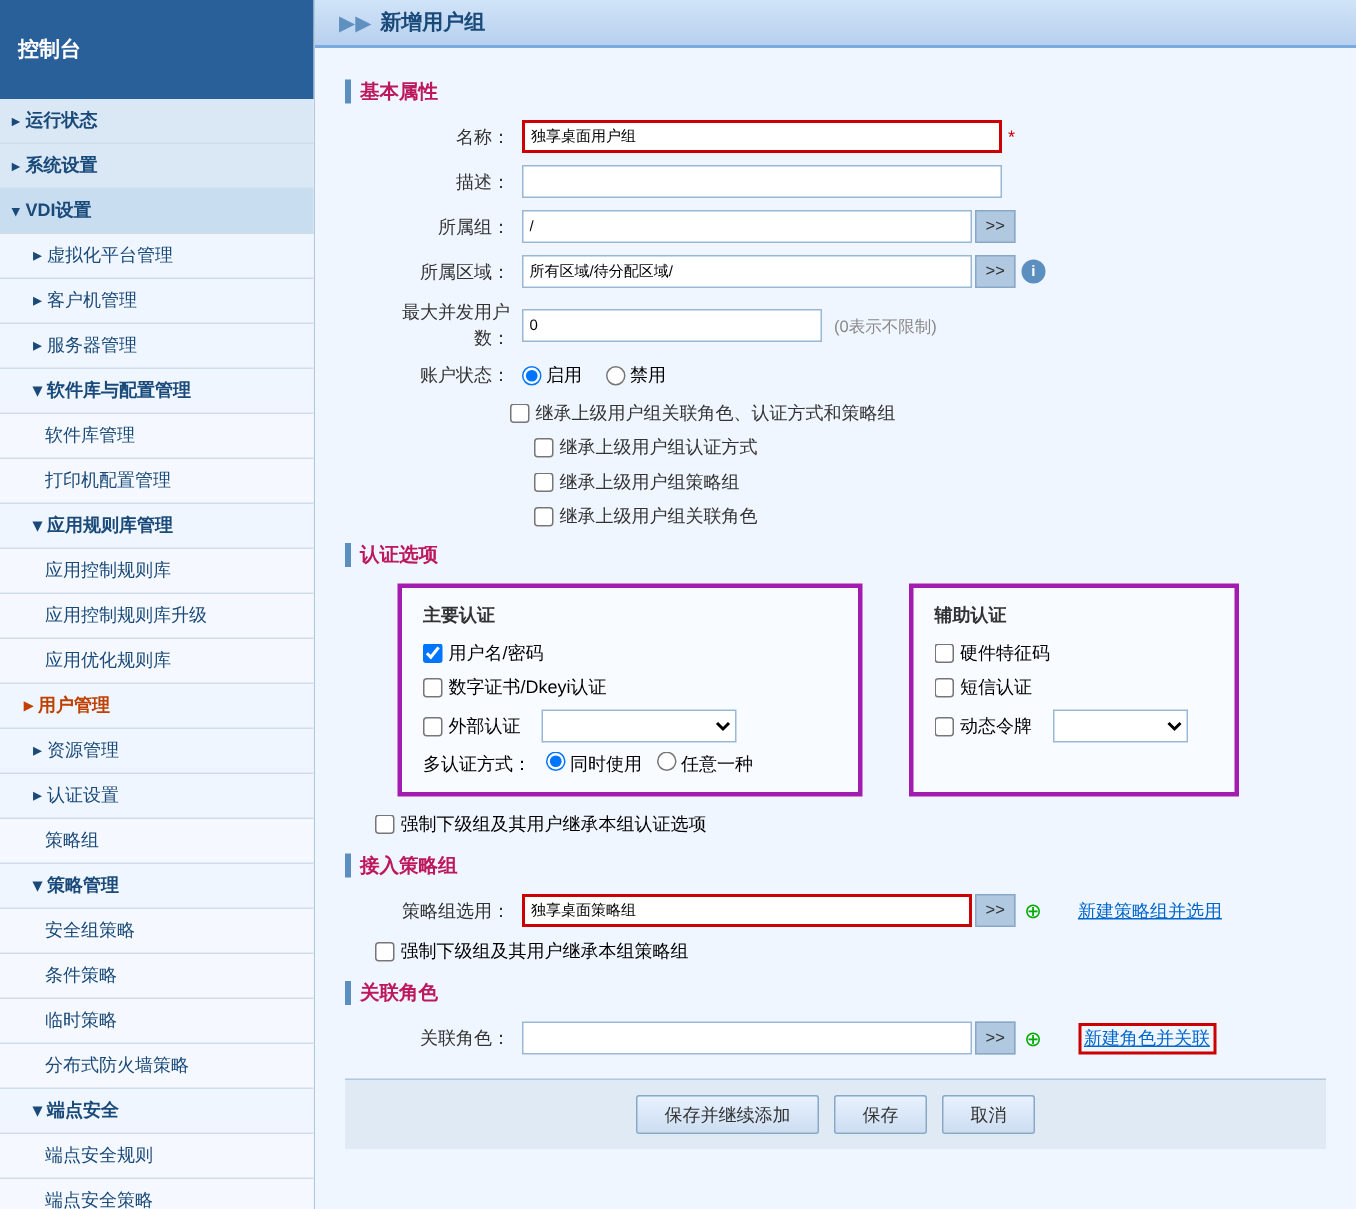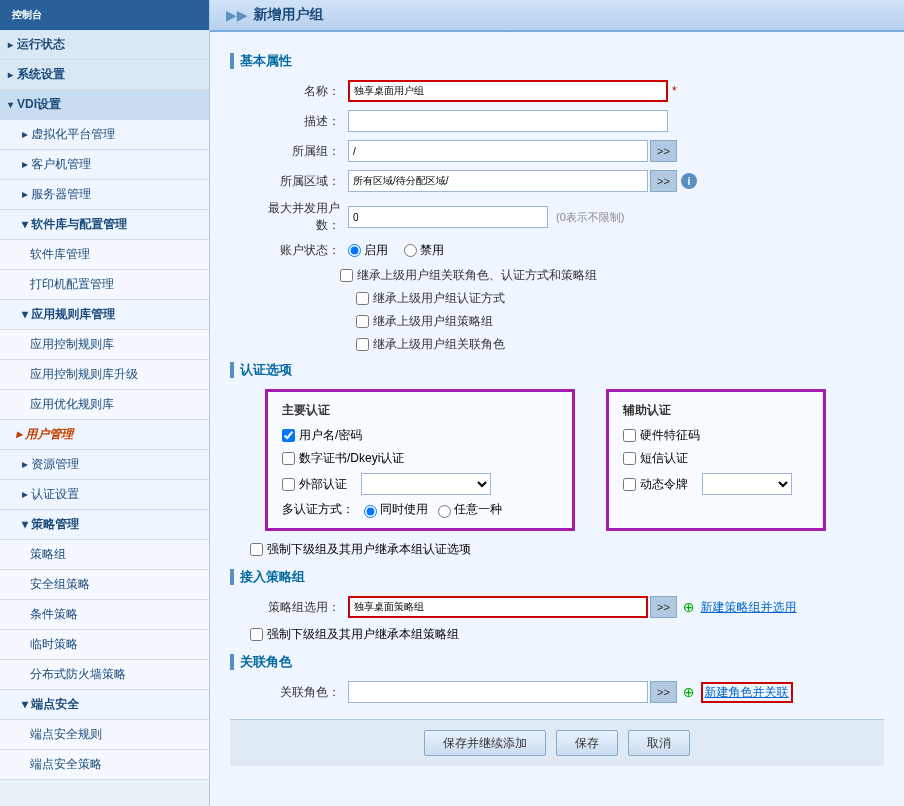--- a/index.html
+++ b/index.html
@@ -1,38 +1,38 @@
 <!DOCTYPE html>
 <html><head>
   <meta charset="utf-8">
   <style>
     * { box-sizing: border-box; margin: 0; padding: 0; }
     body { font-family: SimSun, "宋体", Arial, sans-serif; font-size: 12px; background: #d6e4f7; display: flex; height: 806px; overflow: hidden; }
 
     
     .sidebar { width: 210px; background: #e8f0f8; border-right: 1px solid #b0c8e0; height: 100%; overflow-y: auto; flex-shrink: 0; }
-    .sidebar-title { background: #2a6099; color: #fff; padding: 8px 12px; font-size: 10px; font-weight: bold; }
+    .sidebar-title { background: #2a6099; color: #fff; padding: 24px 12px; font-size: 14px; font-weight: bold; }
     .sidebar-item { padding: 6px 12px 6px 16px; color: #1a4a7a; cursor: pointer; border-bottom: 1px solid #d0dcea; }
     .sidebar-item.group { font-weight: bold; background: #dae8f5; padding-left: 8px; display: flex; align-items: center; gap: 4px; }
     .sidebar-item.group .arrow { font-size: 10px; }
     .sidebar-item.sub { padding-left: 22px; background: #f0f6ff; }
     .sidebar-item.sub2 { padding-left: 30px; background: #f5f9ff; }
-    .sidebar-item.active { color: #c04000; font-weight: bold; background: #f0f6ff; font-style: italic; }
+    .sidebar-item.active { color: #c04000; font-weight: bold; background: #f0f6ff; }
 
     
     .main { flex: 1; background: #f0f6ff; overflow-y: auto; }
     .main-header { background: linear-gradient(to bottom, #d0e4f8, #b8d0ee); padding: 6px 16px; display: flex; align-items: center; border-bottom: 2px solid #7aabe0; }
     .main-header-icon { color: #6090c0; margin-right: 6px; font-size: 14px; }
     .main-header-title { font-size: 14px; color: #1a4a7a; font-weight: bold; }
 
     .content { padding: 12px 20px; }
 
     .section-title { display: flex; align-items: center; margin-bottom: 10px; margin-top: 8px; }
     .section-title-bar { width: 4px; height: 16px; background: #5a8fc0; margin-right: 6px; }
-    .section-title-text { font-size: 13px; font-weight: bold; color: #0369a1; }
+    .section-title-text { font-size: 13px; font-weight: bold; color: #be185d; }
 
     .form-row { display: flex; align-items: center; margin-bottom: 8px; padding-left: 20px; }
     .form-label { width: 90px; text-align: right; color: #333; margin-right: 8px; flex-shrink: 0; }
     .form-input { border: 1px solid #99b8d8; padding: 2px 4px; height: 22px; font-size: 10px; background: #fff; }
     .form-input.short { width: 200px; }
     .form-input.medium { width: 300px; }
     .form-input.long { width: 320px; }
     .input-highlighted { border: 2px solid #cc0000 !important; }
 
     .input-with-btn { display: flex; align-items: center; }
@@ -50,28 +50,28 @@
     
     .auth-container { display: flex; gap: 16px; margin-left: 20px; margin-bottom: 10px; }
     .auth-box { border: 3px solid #a21caf; background: #f8fbff; padding: 10px 14px; margin-left: 15px; }
     .auth-box-title { font-weight: bold; color: #333; margin-bottom: 8px; font-size: 12px; }
     .auth-box .auth-row { display: flex; align-items: center; margin-bottom: 6px; gap: 6px; }
     .auth-box .auth-row label { display: flex; align-items: center; gap: 4px; cursor: pointer; }
 
     .auth-select { border: 1px solid #99b8d8; height: 22px; font-size: 12px; background: #fff; padding: 0 2px; width: 130px; }
 
     .multi-auth-row { display: flex; align-items: center; gap: 10px; margin-top: 4px; }
-    .multi-auth-row label { display: flex; align-items: flex-end; gap: 3px; }
+    .multi-auth-row label { display: flex; align-items: flex-start; gap: 3px; }
 
     .force-checkbox-row { display: flex; align-items: center; gap: 4px; margin-left: 20px; margin-top: 6px; margin-bottom: 4px; }
 
     
     .strategy-row { display: flex; align-items: center; margin-bottom: 8px; padding-left: 20px; }
     .strategy-label { width: 90px; text-align: right; color: #333; margin-right: 8px; flex-shrink: 0; }
-    .new-link { color: #0066cc; text-decoration: underline; cursor: pointer; margin-left: 6px; font-size: 12px; }
+    .new-link { color: #0066cc; text-decoration: underline; cursor: pointer; margin-left: 24px; font-size: 12px; }
 
     
     .bottom-bar { background: #e0eaf5; border-top: 1px solid #b0c8e0; padding: 10px 20px; display: flex; justify-content: center; gap: 10px; margin-top: 16px; }
     .btn { border: 1px solid #88a8c8; background: linear-gradient(to bottom, #e8f2ff, #ccddf0); padding: 4px 18px; cursor: pointer; font-size: 12px; color: #333; border-radius: 2px; height: 26px; }
 
     .info-icon { display: inline-flex; align-items: center; justify-content: center; width: 16px; height: 16px; border-radius: 50%; background: #5a8fc0; color: #fff; font-size: 10px; font-weight: bold; cursor: pointer; margin-left: 4px; }
   </style>
 </head>
 <body>
 
@@ -122,25 +122,25 @@
   </div>
   <div class="sidebar-item active">
     <span>▸ </span><span>用户管理</span>
   </div>
   <div class="sidebar-item sub">
     <span>▸ </span><span>资源管理</span>
   </div>
   <div class="sidebar-item sub">
     <span>▸ </span><span>认证设置</span>
   </div>
+  <div class="sidebar-item sub2">
+    <span>策略组</span>
+  </div>
   <div class="sidebar-item sub" style="font-weight:bold;">
     <span>▾ </span><span>策略管理</span>
-  </div>
-  <div class="sidebar-item sub2">
-    <span>策略组</span>
   </div>
   <div class="sidebar-item sub2">
     <span>安全组策略</span>
   </div>
   <div class="sidebar-item sub2">
     <span>条件策略</span>
   </div>
   <div class="sidebar-item sub2">
     <span>临时策略</span>
   </div>

